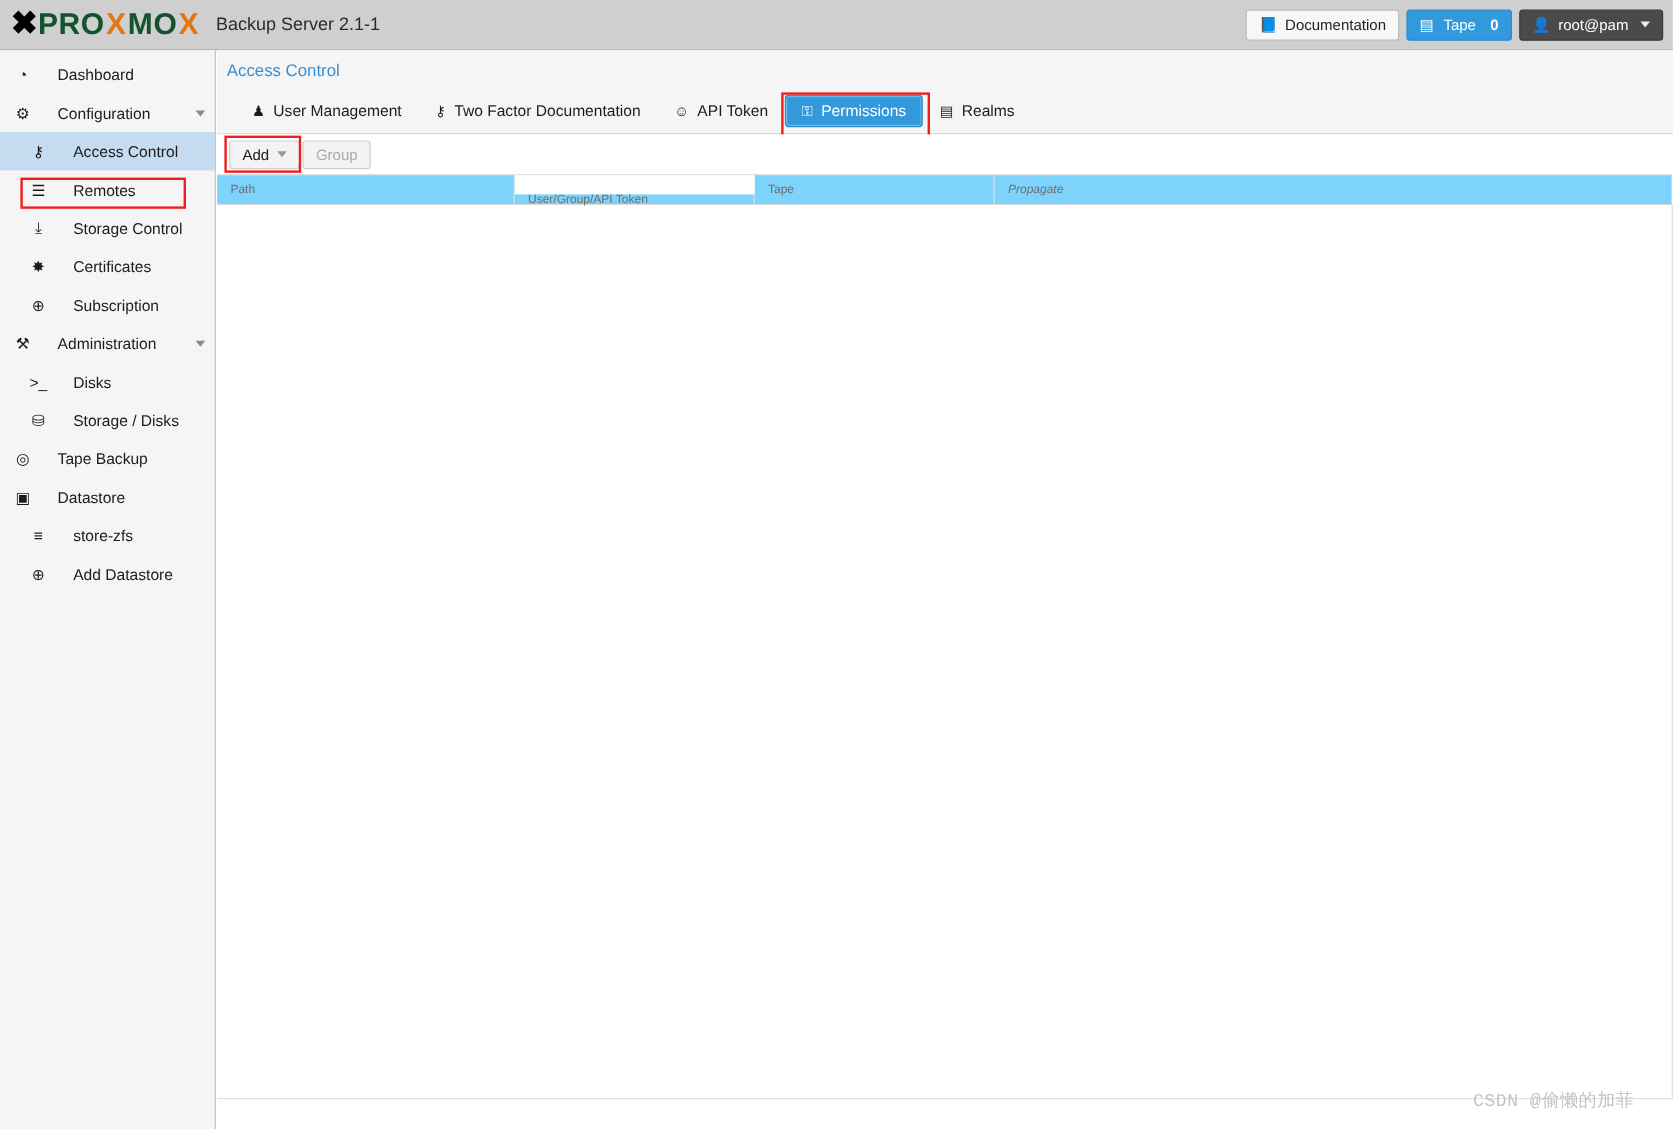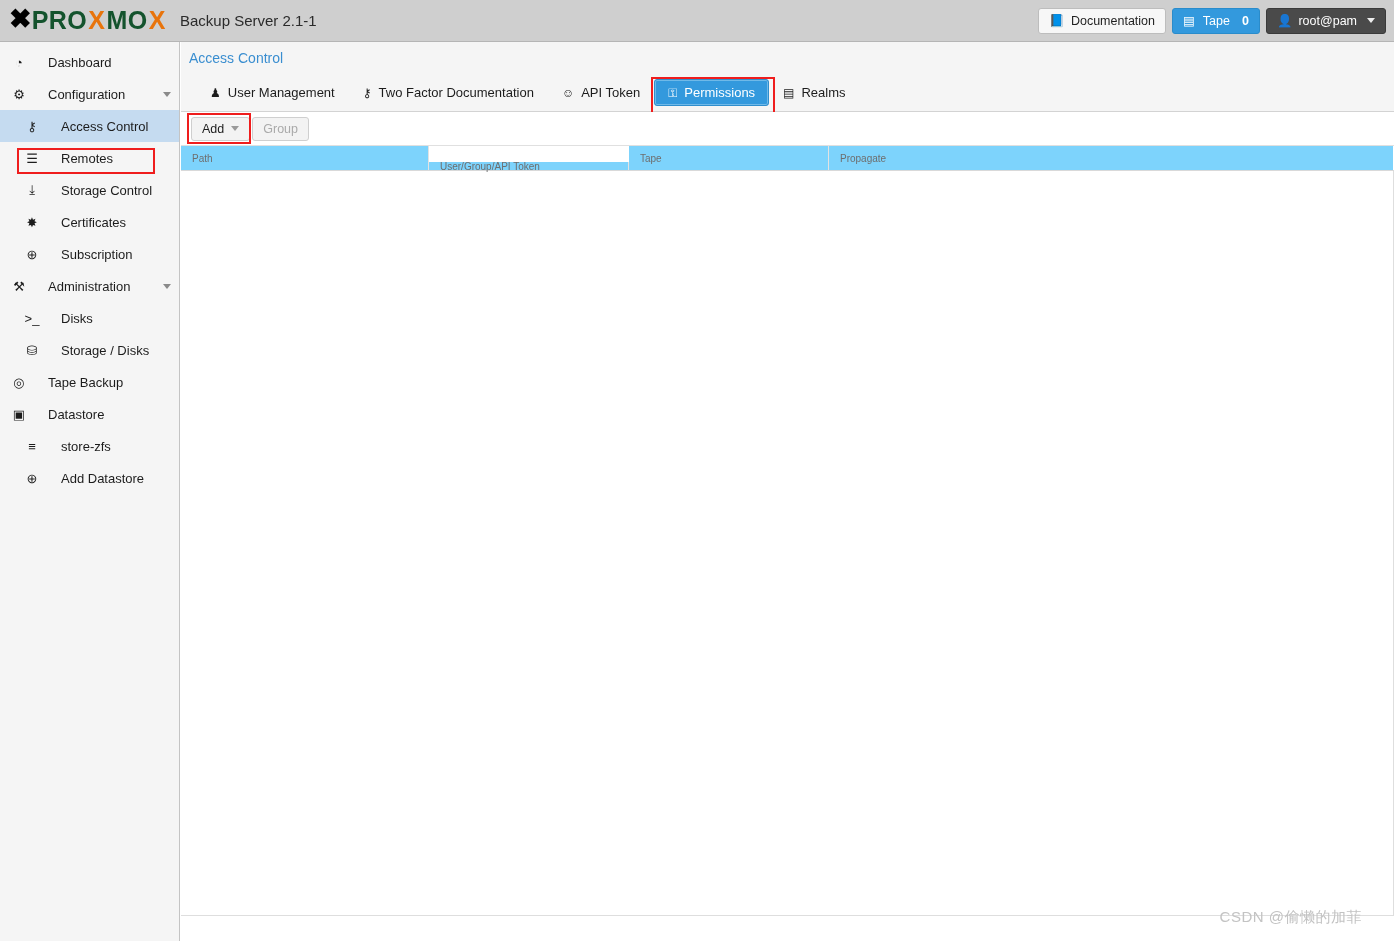--- a/index.html
+++ b/index.html
@@ -212,20 +212,21 @@
     border-bottom: 1px solid #dedede;
     background: #ffffff;
   }
 
   
   #watermark {
     position: absolute; right: 32px; bottom: 14px;
     font-size: 15px; color: #c3c3c3;
     letter-spacing: .5px;
     pointer-events: none;
+    font-family: Liberation Mono, monospace;
   }
 </style>
 </head>
 <body>
 
 <div id="topbar">
   <div id="logo">
     <span class="logo-x">✖</span>
     <span class="logo-word lp">PRO</span>
     <span class="logo-word lo">X</span>
@@ -359,19 +360,19 @@
       <span>Group</span>
     </div>
     <div id="add-annot"></div>
   </div>
 
   <div id="grid">
     <div id="grid-head">
         <div class="gh" style="width: 248px;">Path</div>
         <div class="gh" style="width: 200px; margin-top: 16px;">User/Group/API Token</div>
         <div class="gh" style="width: 200px;">Tape</div>
-        <div class="gh" style="width: 564px;">Propagate</div>
+        <div class="gh" style="width: 564px; font-style: italic;">Propagate</div>
       </div>
     <div id="grid-body"></div>
   </div>
 
   <div id="watermark">CSDN @偷懒的加菲</div>
 </div>
 
 </body></html>

